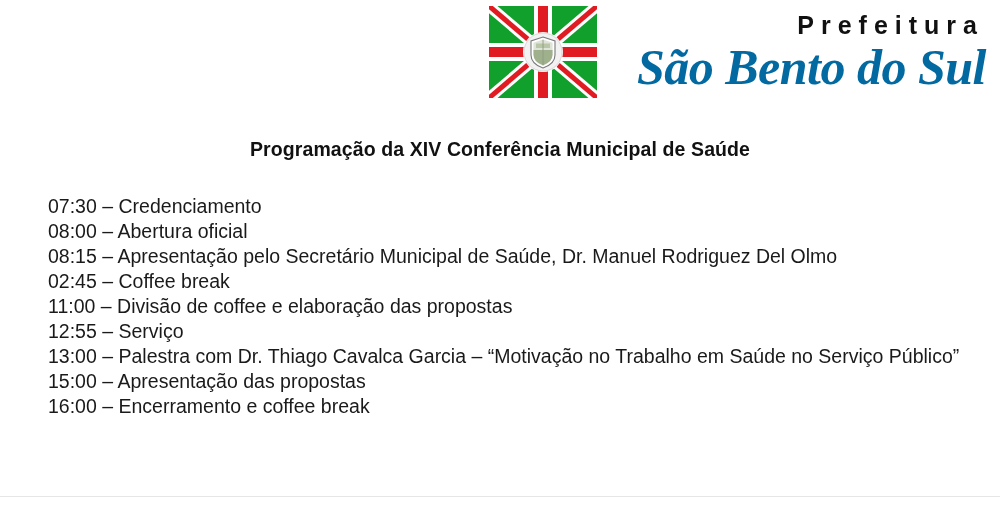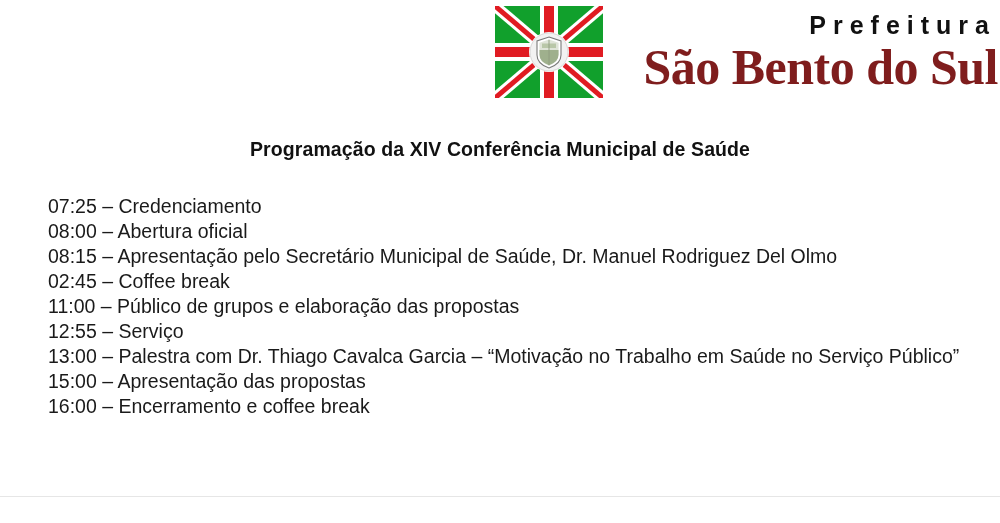--- a/index.html
+++ b/index.html
@@ -16,21 +16,21 @@
     overflow: hidden;
     position: relative;
   }
 
   
   .header {
     height: 110px;
     display: flex;
     align-items: flex-start;
     justify-content: flex-end;
-    padding: 6px 2px 0 0;
+    padding: 6px 14px 0 0;
     box-sizing: border-box;
   }
   .logo-block {
     display: flex;
     align-items: center;
     gap: 14px;
   }
 
   
   .emblem {
@@ -52,22 +52,23 @@
     font-weight: bold;
     font-size: 25px;
     letter-spacing: 7px;
     color: #111111;
     margin-right: 2px;
     margin-bottom: 4px;
   }
   .wordmark .city {
     font-family: "Liberation Serif", serif;
     font-weight: bold;
+    font-style: italic;
     font-size: 50px;
-    color: #7f1d1d;
+    color: #0369a1;
     letter-spacing: -0.5px;
     white-space: nowrap;
     margin-left: 26px;
   }
 
   
   .doc-title {
     text-align: center;
     font-size: 19.5px;
     font-weight: bold;
@@ -147,21 +148,21 @@
       <div class="city">São Bento do Sul</div>
     </div>
 
   </div>
 </div>
 
 <h1 class="doc-title">Programação da XIV Conferência Municipal de Saúde</h1>
 
 <ul class="schedule">
   <li>
-    <span class="time">07:25</span>
+    <span class="time">07:30</span>
     <span class="dash">–</span>
     <span class="desc">Credenciamento</span>
   </li>
   <li>
     <span class="time">08:00</span>
     <span class="dash">–</span>
     <span class="desc">Abertura oficial</span>
   </li>
   <li>
     <span class="time">08:15</span>
@@ -169,21 +170,21 @@
     <span class="desc">Apresentação pelo Secretário Municipal de Saúde, Dr. Manuel Rodriguez Del Olmo</span>
   </li>
   <li>
     <span class="time">02:45</span>
     <span class="dash">–</span>
     <span class="desc">Coffee break</span>
   </li>
   <li>
     <span class="time">11:00</span>
     <span class="dash">–</span>
-    <span class="desc">Público de grupos e elaboração das propostas</span>
+    <span class="desc">Divisão de coffee e elaboração das propostas</span>
   </li>
   <li>
     <span class="time">12:55</span>
     <span class="dash">–</span>
     <span class="desc">Serviço</span>
   </li>
   <li>
     <span class="time">13:00</span>
     <span class="dash">–</span>
     <span class="desc">Palestra com Dr. Thiago Cavalca Garcia – “Motivação no Trabalho em Saúde no Serviço Público”</span>

